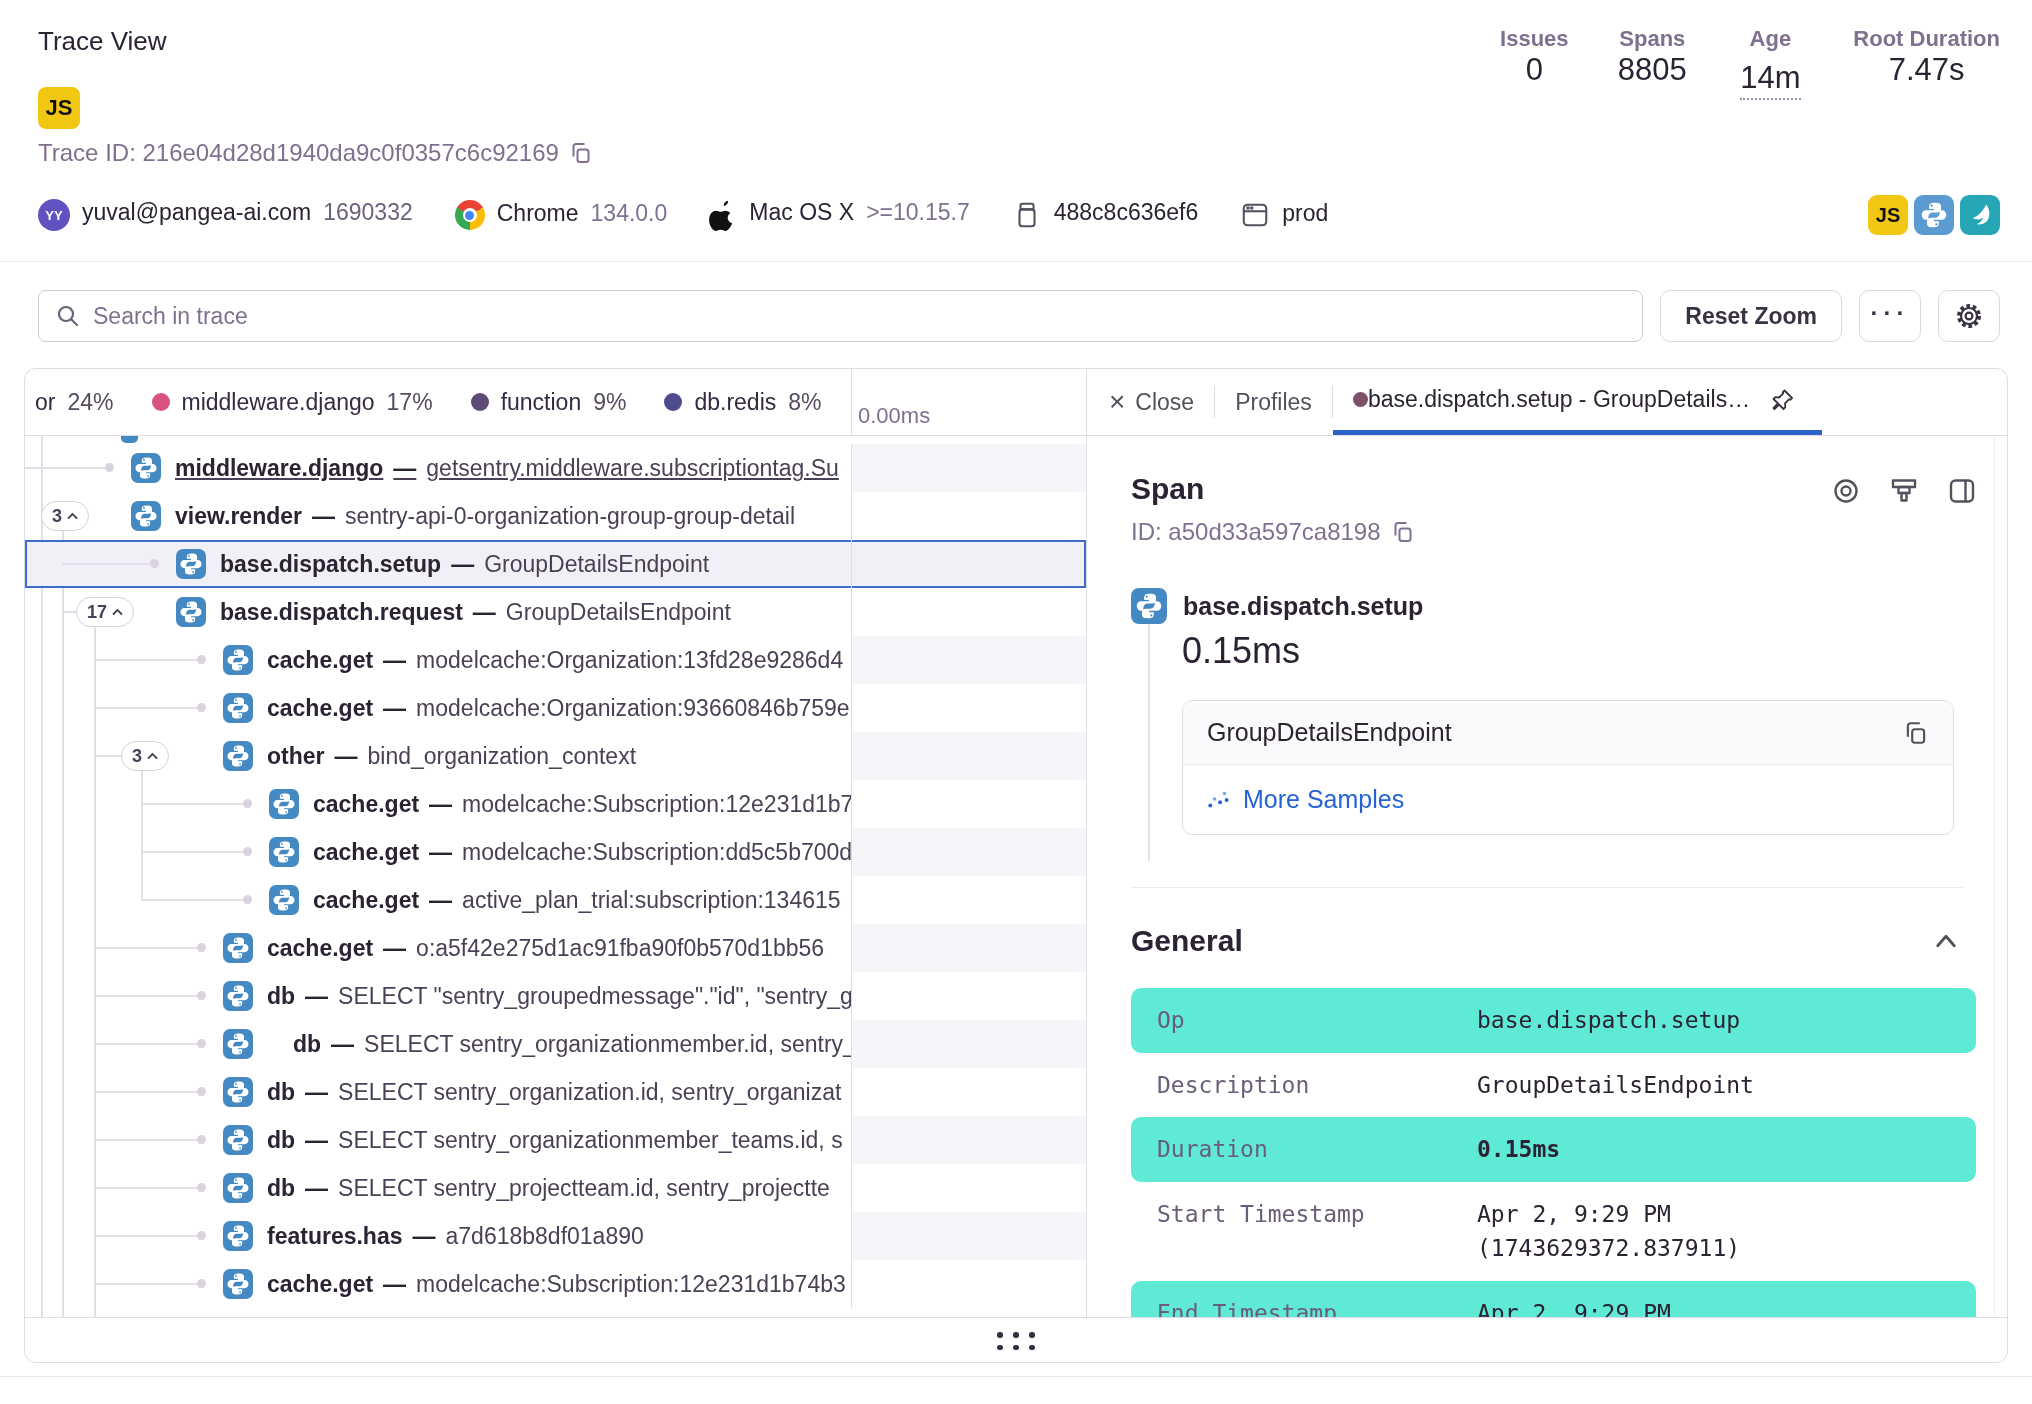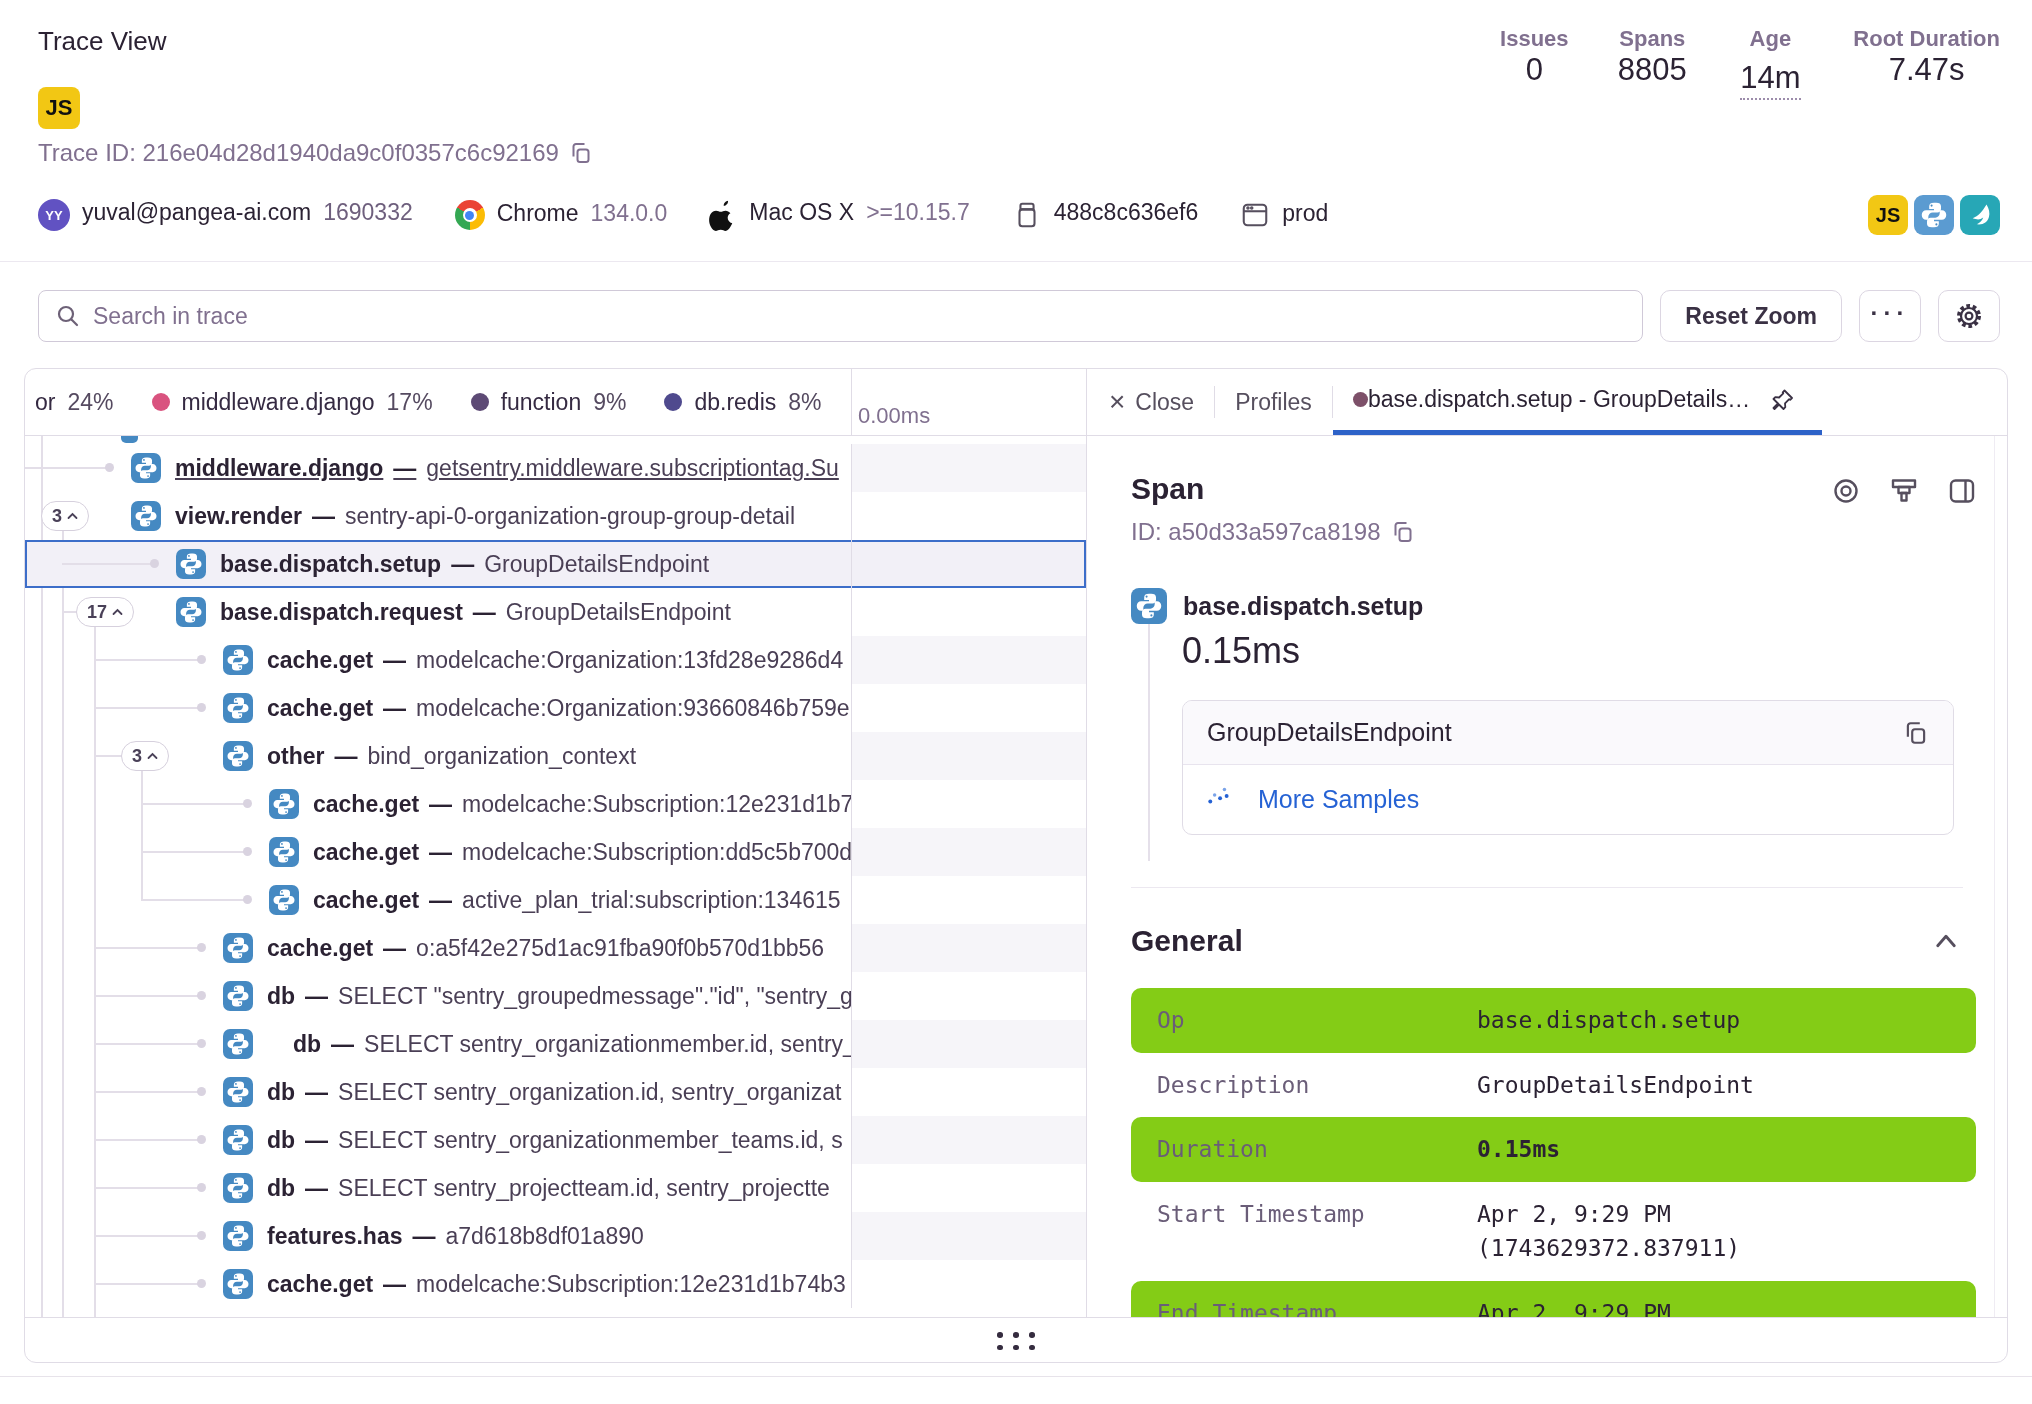--- a/index.html
+++ b/index.html
@@ -112,28 +112,28 @@
   .head-icons .hicon{cursor:pointer}
   .span-id{margin-top:12px;color:var(--gray);font-size:24px;display:flex;align-items:center;gap:10px}
   .span-block{margin-top:42px;display:flex;align-items:center;gap:16px}
   .ticon.big{position:static;width:36px;height:36px;border-radius:8px}
   .span-name{font-size:25px;font-weight:700}
   .span-sub{margin-left:17px;border-left:2px solid #e5e0ea;padding:6px 0 26px 32px}
   .duration{font-size:36px;font-weight:500;color:var(--dark)}
   .endpoint-box{margin-top:28px;border:1px solid var(--border);border-radius:10px;overflow:hidden;width:772px;background:#fff}
   .box-head{background:#faf9fc;border-bottom:1px solid #e8e4ee;padding:17px 24px;display:flex;
     justify-content:space-between;align-items:center;font-size:25px;color:var(--dark)}
-  .box-body{padding:20px 24px;display:flex;align-items:flex-start;gap:27px}
+  .box-body{padding:20px 24px;display:flex;align-items:center;gap:12px}
   .link{color:var(--blue);font-size:25px;cursor:pointer}
   .panel-divider{border:none;border-top:1px solid var(--border-lt);margin:26px 14px 0 0}
   .general-head{margin-top:36px;display:flex;justify-content:space-between;align-items:center;padding-right:18px}
   .general-title{font-size:30px;font-weight:700}
   .kv{margin-top:30px;width:845px;font-family:"DejaVu Sans Mono",monospace}
   .kv-row{display:flex;padding:15px 26px;font-size:23px;border-radius:10px;line-height:1.5}
-  .kv-row.shaded{background:#84cc16}
+  .kv-row.shaded{background:#5eead4}
   .kv-key{width:320px;flex:none;color:#6a5d78}
   .kv-val{color:var(--dark);white-space:pre-line}
   .kv-val.bold{font-weight:700}
   
   .trace-footer{height:47px;border-top:1px solid var(--border);display:flex;align-items:center;justify-content:center}
   .drag{display:grid;grid-template-columns:repeat(3,6px);gap:7px 10px;cursor:grab}
   .drag i{width:5.5px;height:5.5px;border-radius:50%;background:#352c3f}
   .page-bottom{height:1px;background:#e7e3ea;margin-top:13px}
 </style>
 </head>

